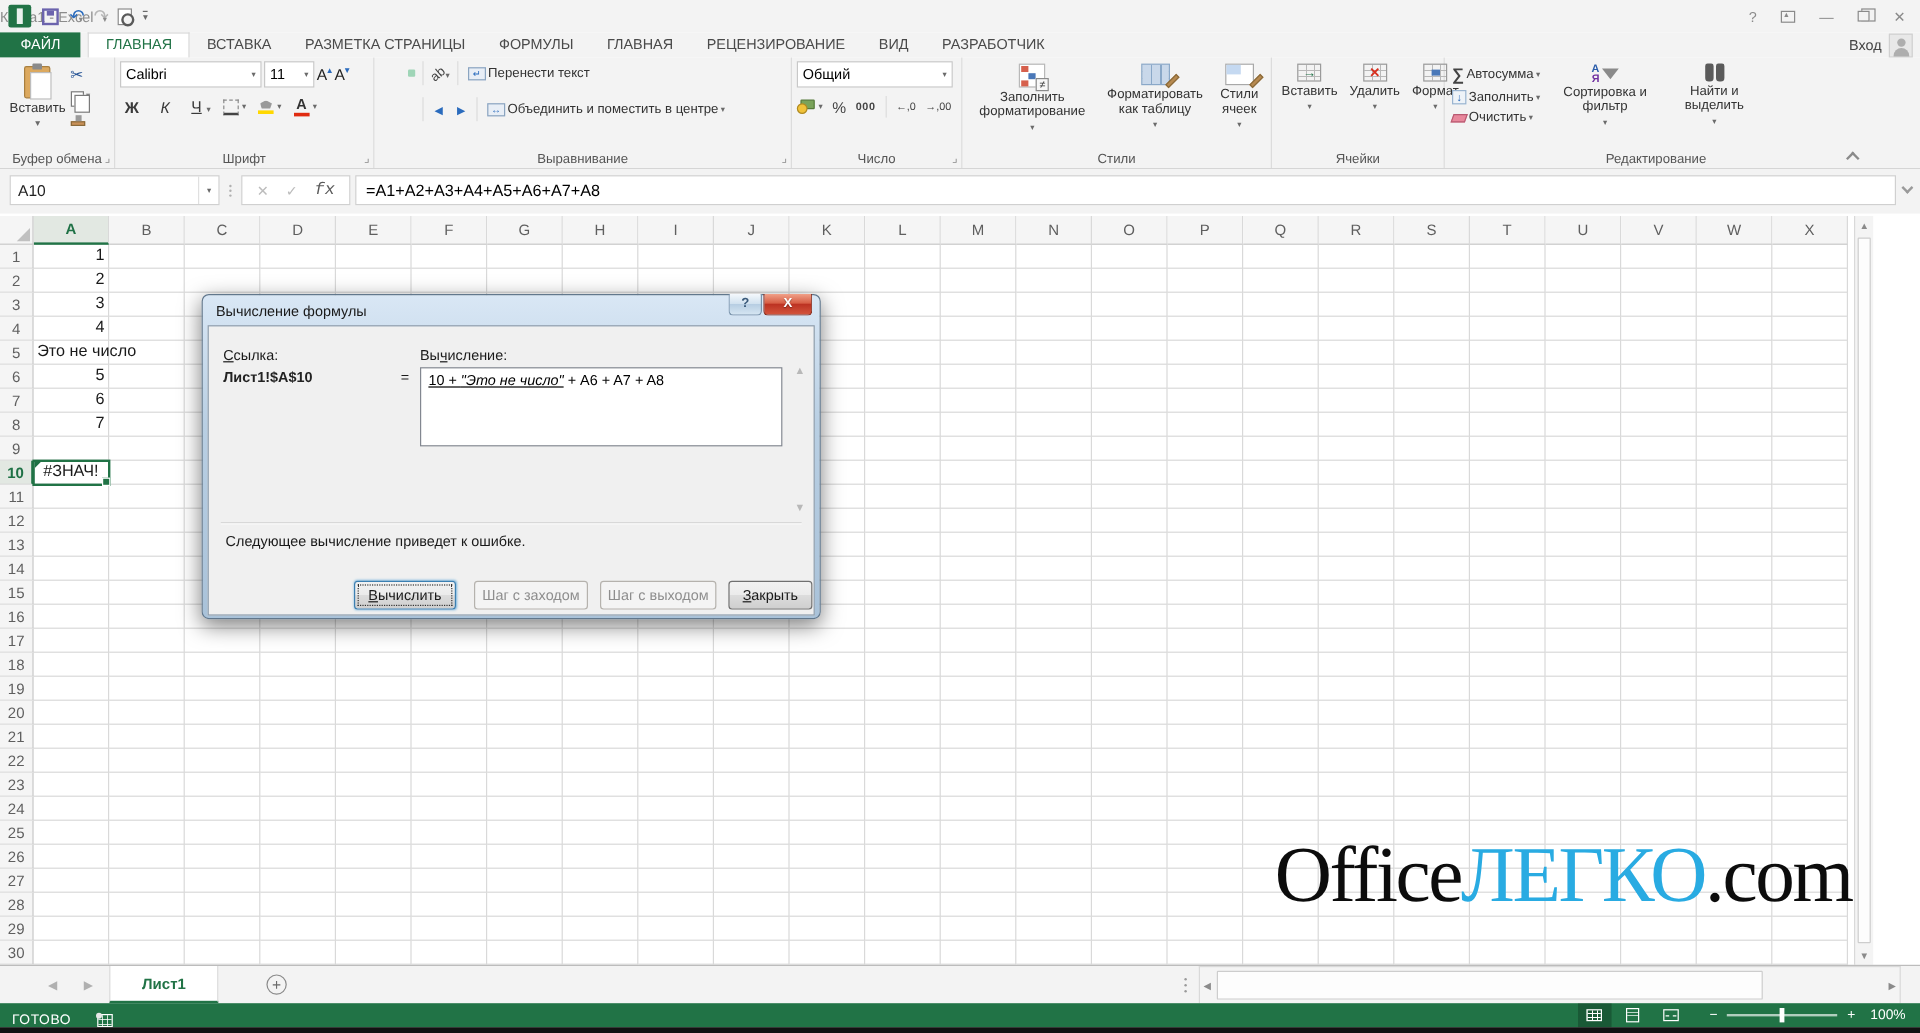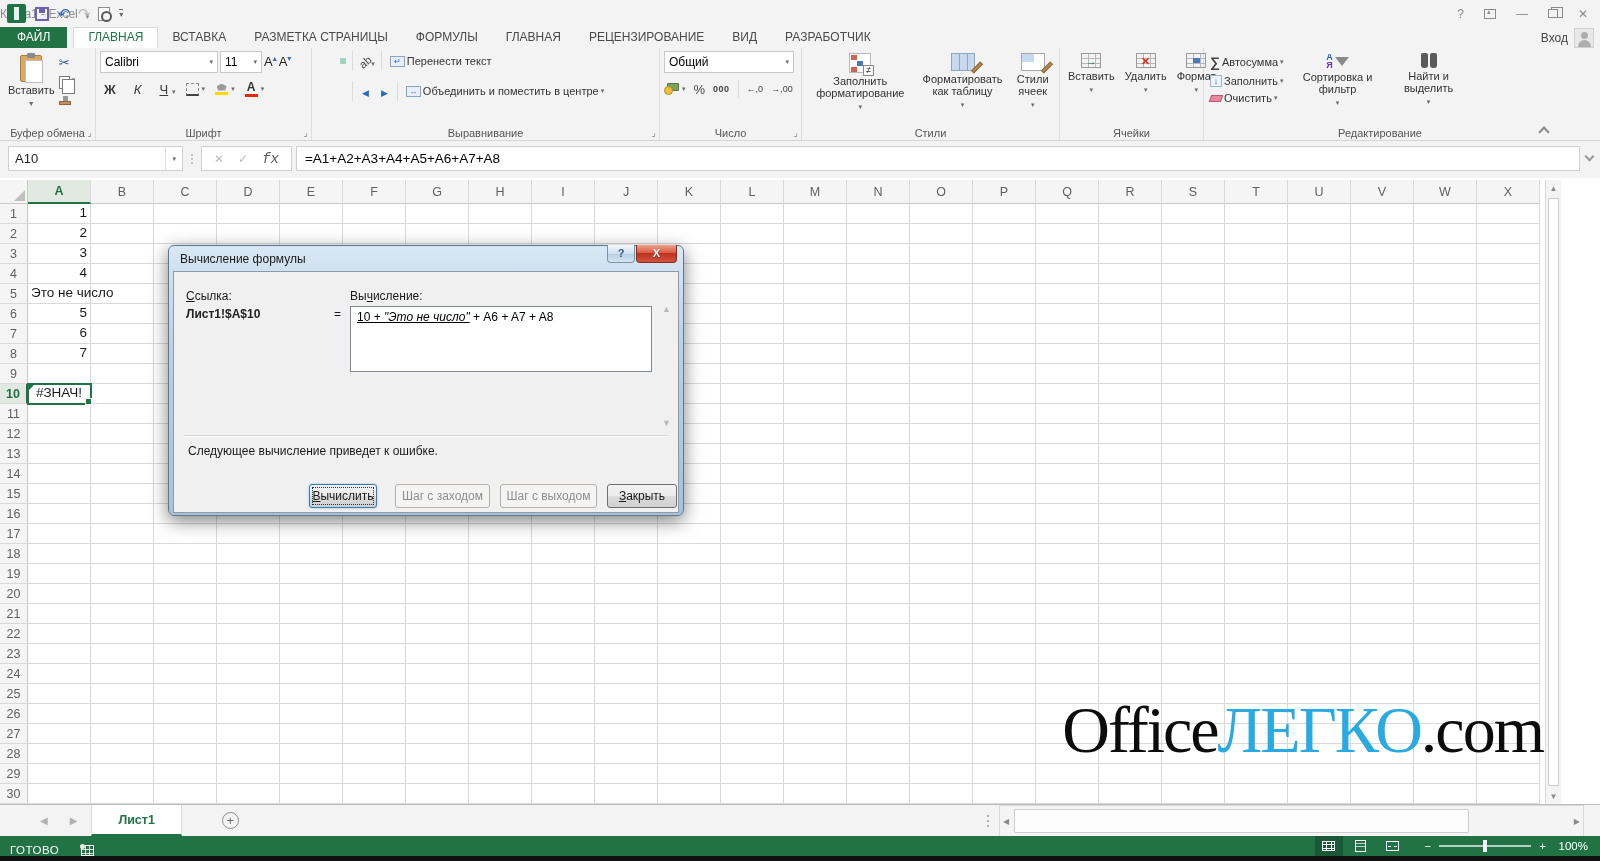--- a/index.html
+++ b/index.html
@@ -214,21 +214,21 @@
   .evalbox .it{font-style:italic}
   .scrollup,.scrolldn{position:absolute;right:7px;color:#b8b8b8;font-size:9px}
   .scrollup{top:32px}.scrolldn{top:146px}
   .dlg-sep{position:absolute;left:10px;right:10px;top:163px;border-top:1px solid #d8d8d8;box-shadow:0 1px 0 #fdfdfd}
   .dlg-status{position:absolute;left:14px;top:172px;color:#1a1a1a}
   .dbtn{position:absolute;top:212px;height:24px;font-size:12px;color:#1a1a1a;text-align:center;
         background:linear-gradient(#f2f2f2,#ebebeb 48%,#dddddd 48%,#cfcfcf);border:1px solid #707070;border-radius:3px;line-height:22px}
   .dbtn u{text-decoration:underline}
   .dbtn.focusd{border-color:#3c7fb1;box-shadow:0 0 2px #74b3dd;outline:1px dotted #333;outline-offset:-4px}
   .dbtn.disabled{background:#f4f4f4;border-color:#b5b2ad;color:#8e8e8e}
-  .b-eval{left:135px;width:68px}
+  .b-eval{left:121px;width:85px}
   .b-stepin{left:221px;width:95px}
   .b-stepout{left:326px;width:97px}
   .b-close{left:433px;width:70px}
 </style>
 </head>
 <body>
 
 <div id="app">
 
   <div class="titlebar">

